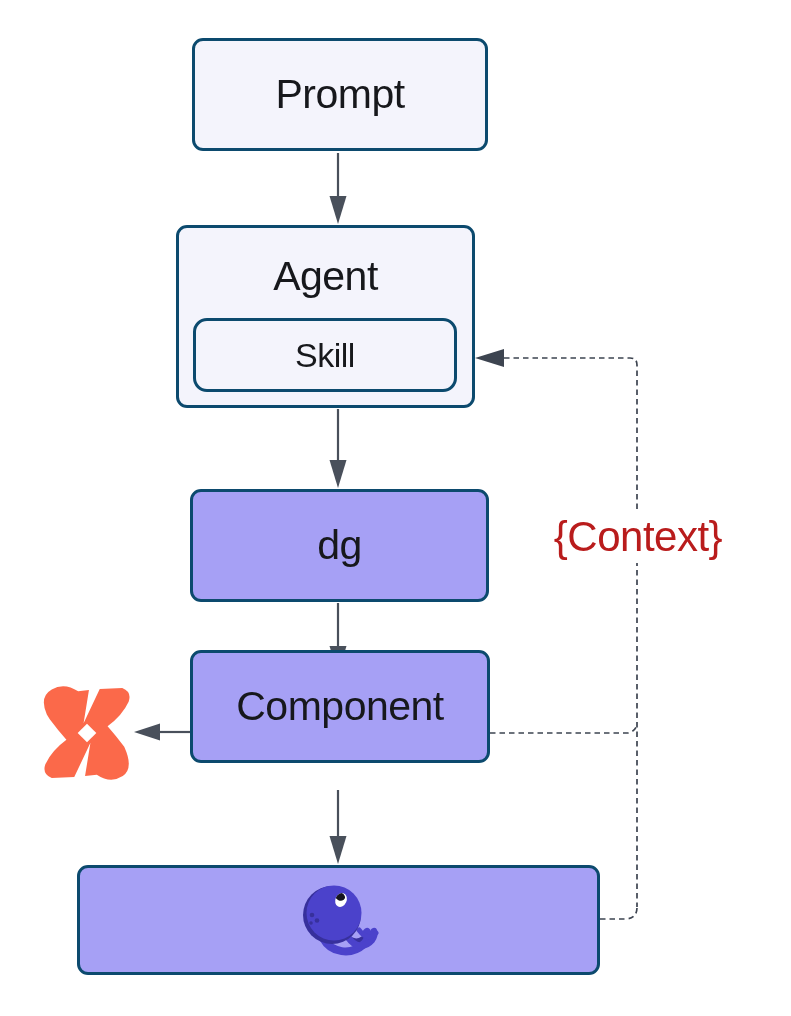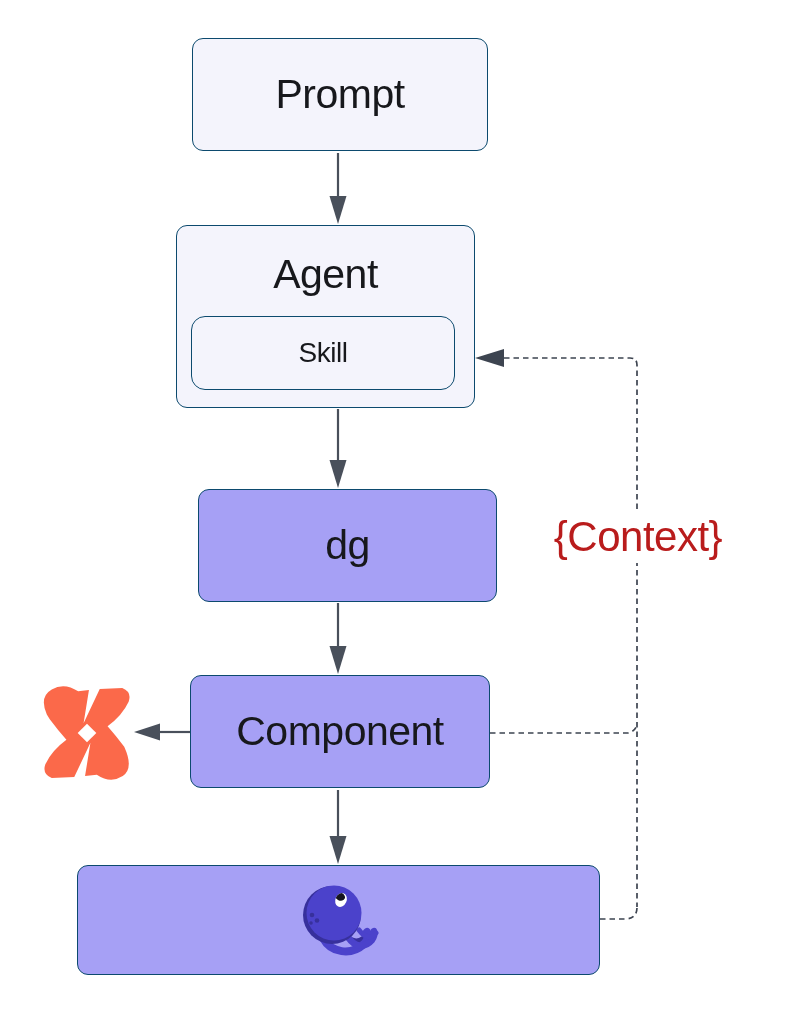--- a/index.html
+++ b/index.html
@@ -7,35 +7,35 @@
     position:relative;
     width:791px;height:1016px;
     background:#ffffff;
     font-family:"Liberation Sans","DejaVu Sans",sans-serif;
     overflow:hidden;
   }
   .edge-layer{position:absolute;left:0;top:0;z-index:1;}
   .node{
     position:absolute;
     box-sizing:border-box;
-    border:1px solid #0c4a6e;
+    border:3px solid #0c4a6e;
     border-radius:11px;
     display:flex;align-items:center;justify-content:center;
     color:#17181c;
     font-size:41px;letter-spacing:-0.5px;
     z-index:2;
   }
   .node.light{background:#f4f4fc;}
   .node.purple{background:#a6a0f5;}
   .node-prompt{left:192px;top:38px;width:296px;height:113px;}
   .node-agent{left:176px;top:225px;width:299px;height:183px;display:block;}
   .agent-title{margin-top:27px;text-align:center;font-size:41px;line-height:42px;}
-  .node-skill{left:14px;top:90px;width:264px;height:74px;border-radius:14px;font-size:28px;}
-  .node-dg{left:190px;top:489px;width:299px;height:113px;margin-left:8px;}
-  .node-component{left:190px;top:675px;width:300px;height:113px;}
+  .node-skill{left:14px;top:90px;width:264px;height:74px;border-radius:14px;font-size:34px;}
+  .node-dg{left:190px;top:489px;width:299px;height:113px;}
+  .node-component{left:190px;top:650px;width:300px;height:113px;}
   .node-runtime{left:77px;top:865px;width:523px;height:110px;}
   .dbt-logo{position:absolute;left:38px;top:683px;width:98px;height:100px;z-index:2;}
   .octo{width:80px;height:76px;display:block;}
   .edge-label{
     position:absolute;left:528px;top:511px;width:220px;height:52px;
     line-height:52px;text-align:center;
     background:#ffffff;color:#b91c1c;
     font-size:42px;letter-spacing:-0.5px;
     z-index:3;
   }

